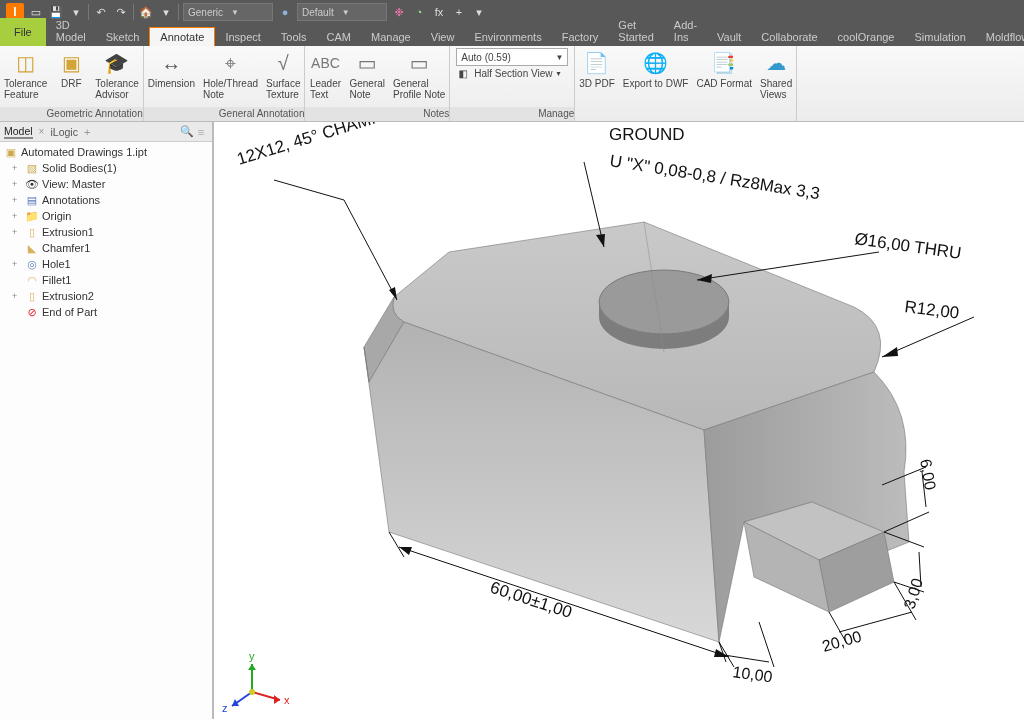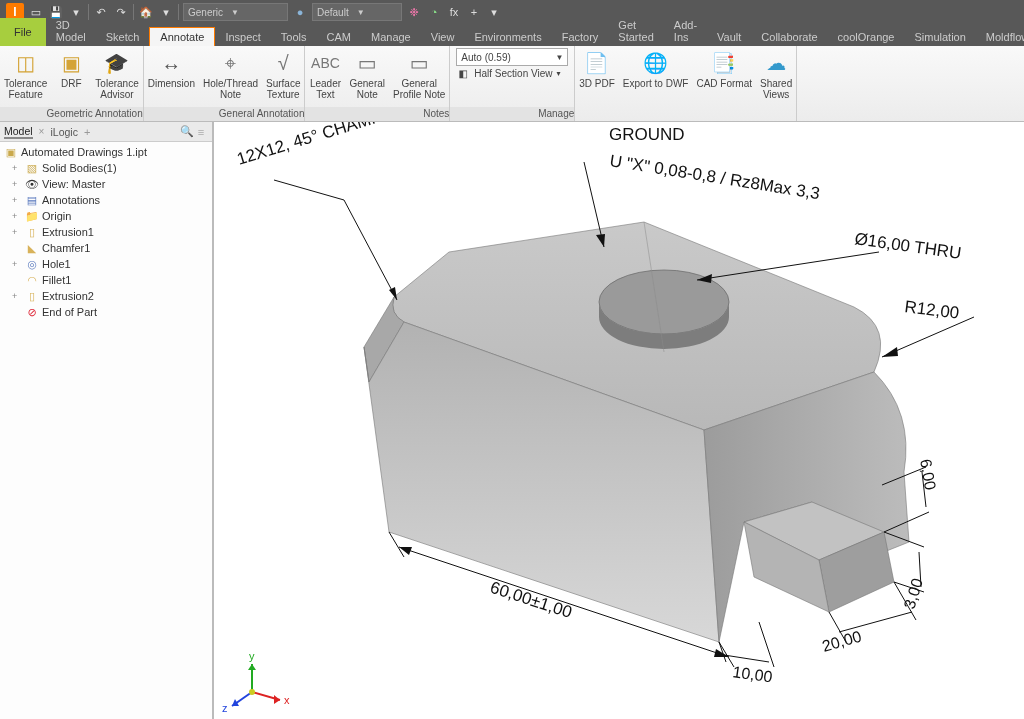--- a/index.html
+++ b/index.html
@@ -18,21 +18,21 @@
   .ribtabs .tab { padding: 3px 10px; cursor: pointer; }
   .ribtabs .tab.file { background: #a7ce3e; color: #333; padding: 8px 14px; }
   .ribtabs .tab.active { background: #f5f5f5; color: #333; border: 1px solid #ff7b00; border-bottom: none; }
   
   .ribbon { height: 76px; background: linear-gradient(#f9f9f9,#ececec); border-bottom: 1px solid #bbb; display: flex; font-size: 10px; }
   .panel { border-right: 1px solid #ccc; display: flex; flex-direction: column; }
   .panel .items { flex: 1; display: flex; align-items: flex-start; }
   .panel .pname { text-align: right; color: #555; font-size: 10px; padding: 1px 0 2px; background: #e3e3e3; }
   .rbtn { display: flex; flex-direction: column; align-items: center; justify-content: flex-start; padding: 2px 4px; cursor: pointer; min-width: 40px; }
   .rbtn .ico { width: 30px; height: 30px; display: flex; align-items: center; justify-content: center; font-size: 20px; }
-  .rbtn .lbl { text-align: center; color: #444; line-height: 11px; }
+  .rbtn .lbl { text-align: left; color: #444; line-height: 11px; }
   .smallcol {display:flex; flex-direction:column; padding: 2px 6px; gap:2px;}
   .smallrow { display:flex; align-items:center; gap:4px; color:#444; cursor:pointer;}
   .smallrow .sic{display:inline-block;width:14px;text-align:center;}
   .combo2{height:18px;border:1px solid #aaa;background:#fff;display:flex;align-items:center;justify-content:space-between;padding:0 4px;font-size:10px;color:#444;}
   
   .workarea { position: absolute; top: 122px; left: 0; right: 0; bottom: 0; display: flex; }
   .browser { width: 214px; background: #fdfdfd; border-right: 2px solid #bbb; display: flex; flex-direction: column; font-size: 11px; color: #333; }
   .browser .btabs { height: 20px; background: #eaeaea; border-bottom: 1px solid #ccc; display: flex; align-items: center; gap: 6px; padding: 0 4px;}
   .browser .btabs .bt { font-size: 10.5px; color: #555; cursor:pointer;}
   .browser .btabs .bt.active { color: #222; border-bottom: 2px solid #888; }
@@ -68,21 +68,21 @@
     <div class="qbtn">▭</div>
     <div class="qbtn">💾</div>
     <div class="qbtn">▾</div>
     <div class="sep"></div>
     <div class="qbtn">↶</div>
     <div class="qbtn">↷</div>
     <div class="sep"></div>
     <div class="qbtn">🏠</div>
     <div class="qbtn">▾</div>
     <div class="sep"></div>
-    <div class="combo" style="width:105px;">
+    <div class="combo" style="width:90px;">
       <span>Generic</span>
         <span class="arr">▼</span>
     </div>
     <div class="qbtn" style="color:#8ab4d8;">●</div>
     <div class="combo" style="width:90px;">
       <span>Default</span>
         <span class="arr">▼</span>
     </div>
     <div class="qbtn" style="color:#e7a;">❉</div>
     <div class="qbtn" style="color:#8d8;">◔</div>

